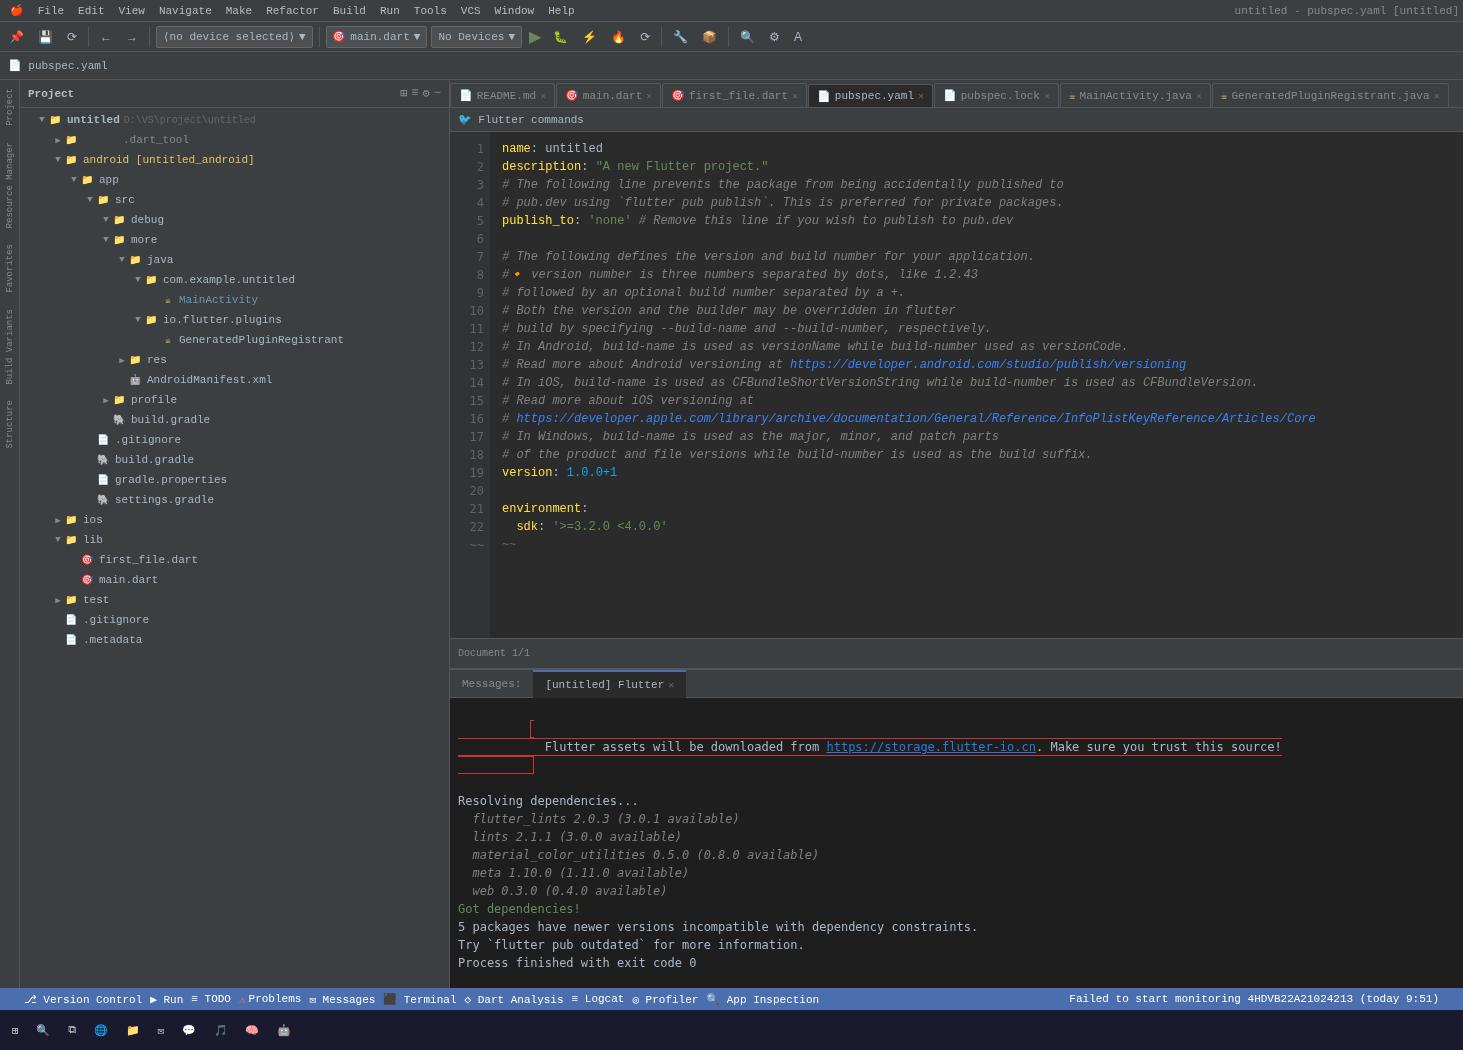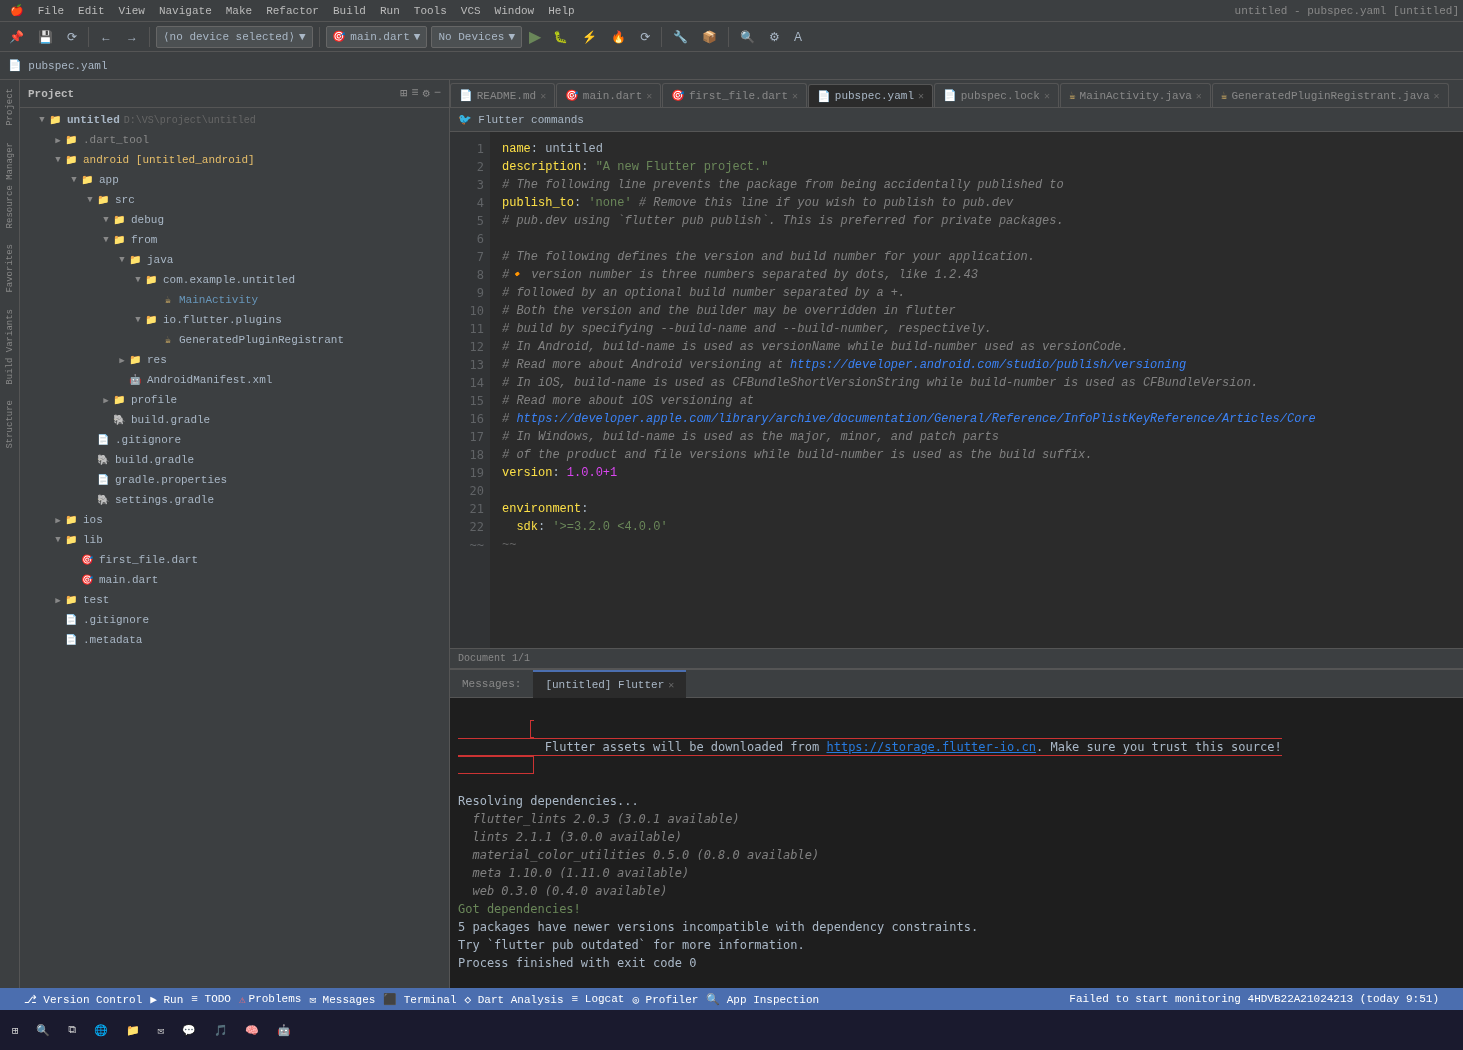--- a/index.html
+++ b/index.html
@@ -154,21 +154,21 @@
       height: 16px;
       flex-shrink: 0;
       display: flex;
       align-items: center;
       justify-content: center;
       font-size: 10px;
       margin-right: 3px;
     }
     .tree-label { color: #a9b7c6; font-size: 11px; }
     .tree-label.bold { font-weight: bold; }
-    .tree-label.gray { color: #888; }
+    .tree-label.gray { color: #888; margin-left: 40px; }
     .tree-label.yellow { color: #e8bf6a; }
     .tree-label.blue { color: #6897bb; }
 
     
     .editor-area {
       flex: 1;
       display: flex;
       flex-direction: column;
       overflow: hidden;
     }
@@ -243,24 +243,24 @@
       line-height: 18px;
       overflow: auto;
       font-family: 'Consolas', 'Courier New', monospace;
       font-size: 12px;
     }
     .code-line { white-space: pre; color: #a9b7c6; }
     .kw { color: #fde047; }
     .str { color: #6a8759; }
     .comment { color: #808080; font-style: italic; }
     .link-text { color: #3b82f6; }
-    .val { color: #d946ef; }
+    .val { color: #0ea5e9; }
     .status-bar-editor {
       background: #3c3f41;
-      height: 20px;
+      height: 30px;
       display: flex;
       align-items: center;
       padding: 0 8px;
       font-size: 10px;
       color: #888;
       border-top: 1px solid #555;
       flex-shrink: 0;
     }
 
     
@@ -509,21 +509,21 @@
       </div>
 
       <div class="tree-item">
         <div class="tree-indent"></div>
         <div class="tree-indent"></div>
         <div class="tree-indent"></div>
         <div class="tree-indent"></div>
         <div class="tree-indent"></div>
         <span class="tree-arrow">▼</span>
         <span class="tree-icon">📁</span>
-        <span class="tree-label">from</span>
+        <span class="tree-label">more</span>
       </div>
 
       <div class="tree-item">
         <div class="tree-indent" style="width:96px"></div>
         <span class="tree-arrow">▼</span>
         <span class="tree-icon">📁</span>
         <span class="tree-label">java</span>
       </div>
 
       <div class="tree-item">
@@ -731,22 +731,22 @@
           <div>19</div>
           <div>20</div>
         <div>21</div>
           <div>22</div>
           <div>~~</div>
       </div>
       <div class="code-area">
         <div class="code-line"><span class="kw">name</span>: <span style="color:#a9b7c6">untitled</span></div>
         <div class="code-line"><span class="kw">description</span>: <span class="str">"A new Flutter project."</span></div>
         <div class="code-line comment"># The following line prevents the package from being accidentally published to</div>
+        <div class="code-line comment"># pub.dev using `flutter pub publish`. This is preferred for private packages.</div>
         <div class="code-line"><span class="kw">publish_to</span>: <span class="str">'none'</span> <span class="comment"># Remove this line if you wish to publish to pub.dev</span></div>
-        <div class="code-line comment"># pub.dev using `flutter pub publish`. This is preferred for private packages.</div>
         <div class="code-line">&nbsp;</div>
         <div class="code-line comment"># The following defines the version and build number for your application.</div>
         <div class="code-line comment">#<span style="color:#e8bf6a">🔸</span> version number is three numbers separated by dots, like 1.2.43</div>
         <div class="code-line comment"># followed by an optional build number separated by a +.</div>
         <div class="code-line comment"># Both the version and the builder may be overridden in flutter</div>
         <div class="code-line comment"># build by specifying --build-name and --build-number, respectively.</div>
         <div class="code-line comment"># In Android, build-name is used as versionName while build-number used as versionCode.</div>
         <div class="code-line comment"># Read more about Android versioning at <span class="link-text">https://developer.android.com/studio/publish/versioning</span></div>
         <div class="code-line comment"># In iOS, build-name is used as CFBundleShortVersionString while build-number is used as CFBundleVersion.</div>
         <div class="code-line comment"># Read more about iOS versioning at</div>

